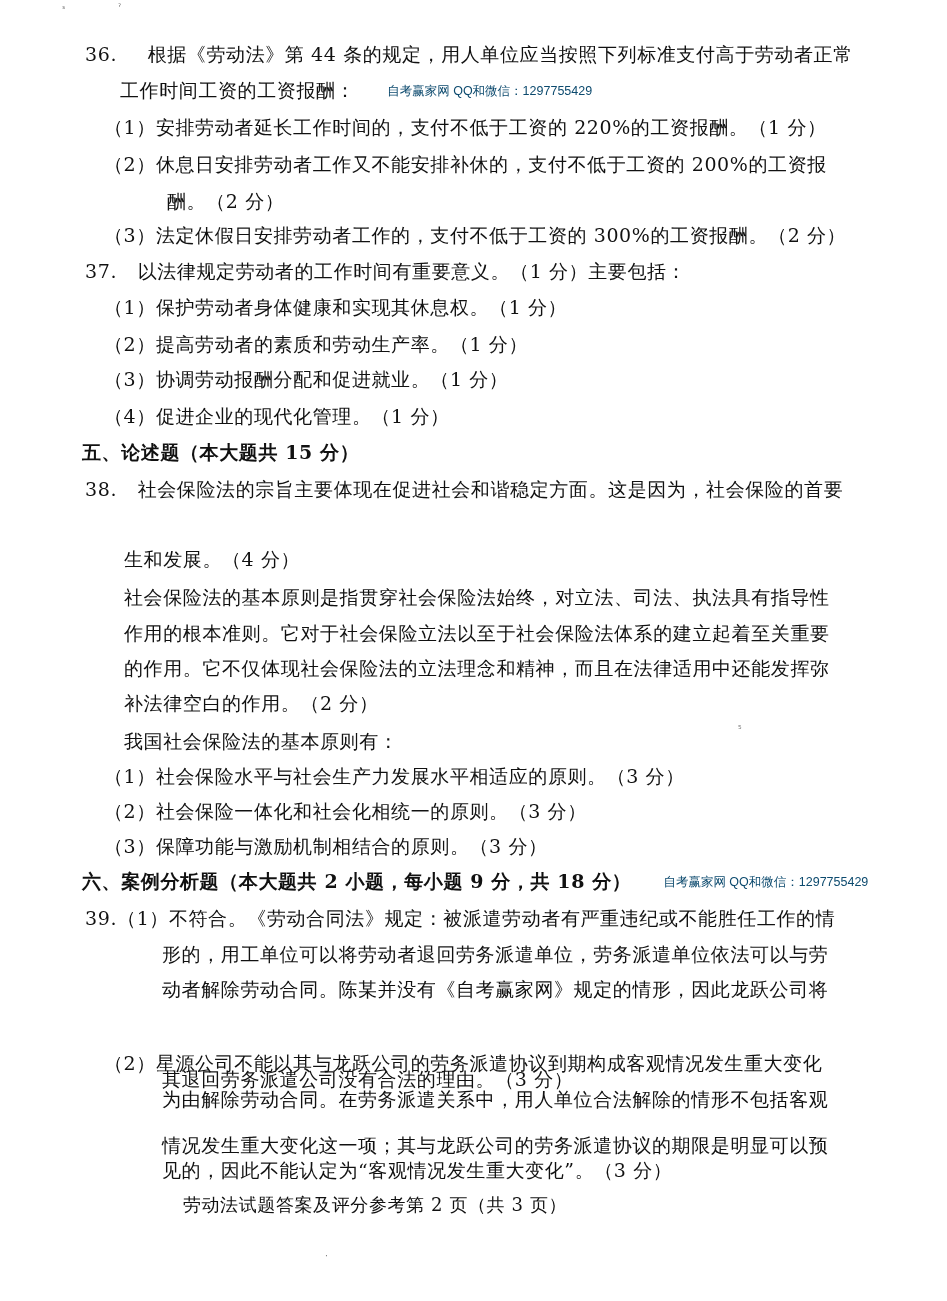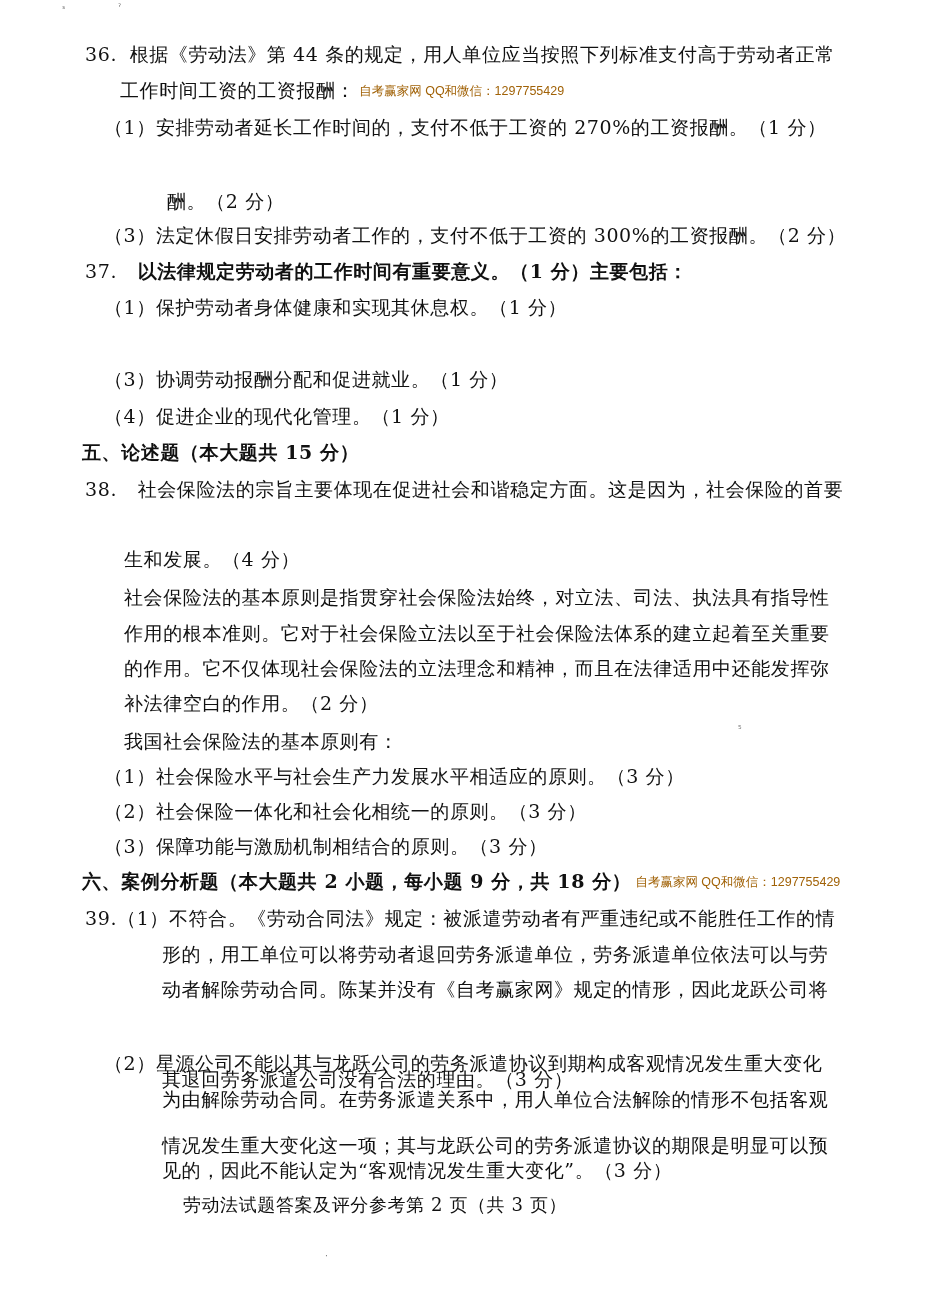--- a/index.html
+++ b/index.html
@@ -9,57 +9,63 @@
     color: #111111;
   }
   .page { position: absolute; left: 0; top: 0; width: 947px; height: 1301px; }
   .line {
     position: absolute; white-space: nowrap; font-size: 19px; line-height: 26px;
     letter-spacing: 0.6px;
   }
   .bold { font-weight: bold; }
   .wm {
     font-family: "Liberation Sans", sans-serif; font-size: 12.5px; letter-spacing: 0;
-    margin-left: 4px; vertical-align: 2px; color: #a16207;
+    margin-left: 32px; vertical-align: 2px; color: #0c4a6e;
   }
   .speck { position: absolute; font-size: 9px; color: #777; font-family: "DejaVu Sans", sans-serif; }
   .footer { position: absolute; left: 0; width: 790px; text-align: center; font-size: 18px; top: 1193px; letter-spacing: 0.6px; white-space: nowrap; }
 </style>
 </head>
 <body>
 
 <div class="page">
 
   <span class="speck" style="left:62px;top:4px;">ˢ</span>
   <span class="speck" style="left:118px;top:2px;">ˀ</span>
   <span class="speck" style="left:738px;top:724px;">⁵</span>
 
   <div class="line" style="left:85px;top:41px;">
     <span>36.</span>
-    <span style="margin-left:6px;">根据《劳动法》第 44 条的规定，用人单位应当按照下列标准支付高于劳动者正常</span>
+    <span style="margin-left:24px;">根据《劳动法》第 44 条的规定，用人单位应当按照下列标准支付高于劳动者正常</span>
   </div>
   <div class="line" style="left:120px;top:77px;">
     <span>工作时间工资的工资报酬：</span><span class="wm">自考赢家网 QQ和微信：1297755429</span>
   </div>
   <div class="line" style="left:104px;top:114px;">
-    <span>（1）</span><span>安排劳动者延长工作时间的，支付不低于工资的 270%的工资报酬。（1 分）</span>
+    <span>（1）</span><span>安排劳动者延长工作时间的，支付不低于工资的 220%的工资报酬。（1 分）</span>
+  </div>
+  <div class="line" style="left:104px;top:151px;">
+    <span>（2）</span><span>休息日安排劳动者工作又不能安排补休的，支付不低于工资的 200%的工资报</span>
   </div>
   <div class="line" style="left:167px;top:188px;">
     <span>酬。（2 分）</span>
   </div>
   <div class="line" style="left:104px;top:222px;">
     <span>（3）</span><span>法定休假日安排劳动者工作的，支付不低于工资的 300%的工资报酬。（2 分）</span>
   </div>
 
   <div class="line" style="left:85px;top:258px;">
     <span>37.</span>
-    <span style="margin-left:14px;font-weight:bold;">以法律规定劳动者的工作时间有重要意义。（1 分）主要包括：</span>
+    <span style="margin-left:14px;">以法律规定劳动者的工作时间有重要意义。（1 分）主要包括：</span>
   </div>
   <div class="line" style="left:104px;top:294px;">
     <span>（1）</span><span>保护劳动者身体健康和实现其休息权。（1 分）</span>
+  </div>
+  <div class="line" style="left:104px;top:331px;">
+    <span>（2）</span><span>提高劳动者的素质和劳动生产率。（1 分）</span>
   </div>
   <div class="line" style="left:104px;top:366px;">
     <span>（3）</span><span>协调劳动报酬分配和促进就业。（1 分）</span>
   </div>
   <div class="line" style="left:104px;top:403px;">
     <span>（4）</span><span>促进企业的现代化管理。（1 分）</span>
   </div>
 
   <div class="line bold" style="left:82px;top:439px;">
     <span>五、论述题（本大题共 15 分）</span>

